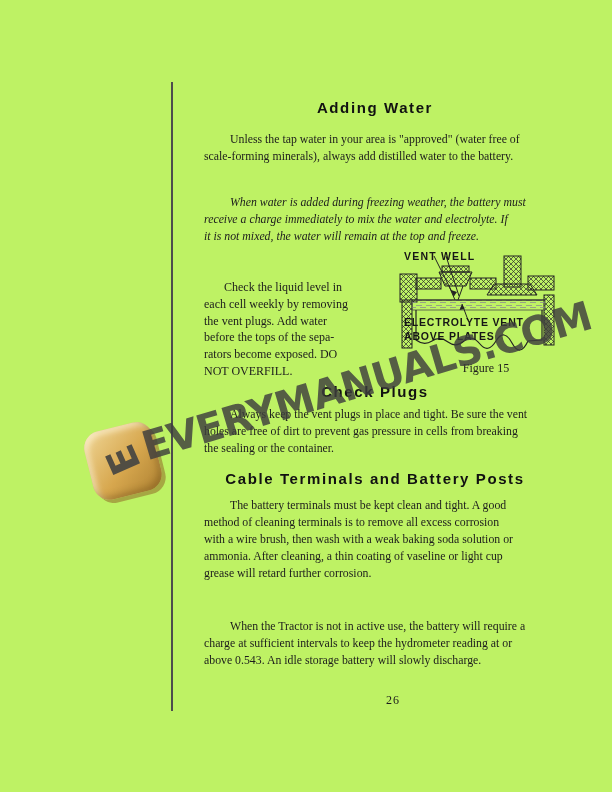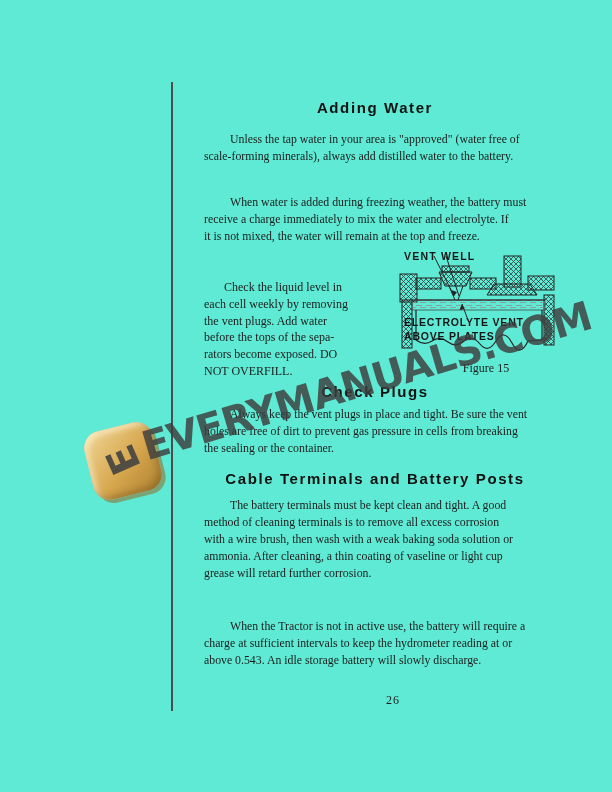--- a/index.html
+++ b/index.html
@@ -1,16 +1,16 @@
 <!DOCTYPE html>
 <html><head>
 <meta charset="utf-8">
 <style>
   html,body{margin:0;padding:0;background:#ffffff;width:612px;height:792px;overflow:hidden;}
-  .page{position:relative;width:612px;height:792px;background:#5eead4;font-family:"Liberation Serif",serif;color:#1c1c1c;}
+  .page{position:relative;width:612px;height:792px;background:#bef264;font-family:"Liberation Serif",serif;color:#1c1c1c;}
   .abs{position:absolute;}
   .vrule{position:absolute;left:171px;top:82px;width:2px;height:629px;background:#4d4d4d;}
   .heading{font-family:"Liberation Sans",sans-serif;font-weight:700;font-size:15px;letter-spacing:1.6px;color:#111;text-align:center;white-space:nowrap;}
   .body-text{font-size:11.8px;line-height:17px;white-space:pre-line;text-indent:26px;color:#1c1c1c;}
   .side-text{font-size:12px;line-height:16.8px;white-space:pre-line;text-indent:20px;color:#1c1c1c;}
   .fig-label{font-family:"Liberation Sans",sans-serif;font-weight:700;font-size:10.5px;letter-spacing:0.8px;color:#161616;white-space:pre-line;line-height:13.5px;}
   .fig-caption{font-size:12px;color:#1c1c1c;text-align:center;}
   .pagenum{font-size:12px;text-align:center;letter-spacing:1px;}
   
   .wm-text{position:absolute;left:143px;top:424px;transform:rotate(-16.5deg);transform-origin:0 50%;
@@ -30,21 +30,21 @@
 
 <div class="page">
 
   <div class="vrule"></div>
 
   <div class="abs heading" style="left:204px;top:99px;width:342px;">Adding Water</div>
 
   <div class="abs body-text" style="left:204px;top:131px;width:346px;">Unless the tap water in your area is "approved" (water free of
 scale-forming minerals), always add distilled water to the battery.</div>
 
-  <div class="abs body-text" style="left:204px;top:194px;width:346px;">When water is added during freezing weather, the battery must
+  <div class="abs body-text" style="left:204px;top:194px;width:346px;font-style:italic;">When water is added during freezing weather, the battery must
 receive a charge immediately to mix the water and electrolyte.  If
 it is not mixed, the water will remain at the top and freeze.</div>
 
   <div class="abs" style="left:396px;top:248px;width:170px;height:128px;">
 
     <span class="abs fig-label" style="left:8px;top:2px;letter-spacing:1.2px;">VENT WELL</span>
 
     <svg class="abs" style="left:0;top:6px;" width="168" height="104" viewBox="0 0 168 104">
       <defs>
         <pattern id="xh" width="5" height="5" patternUnits="userSpaceOnUse">

